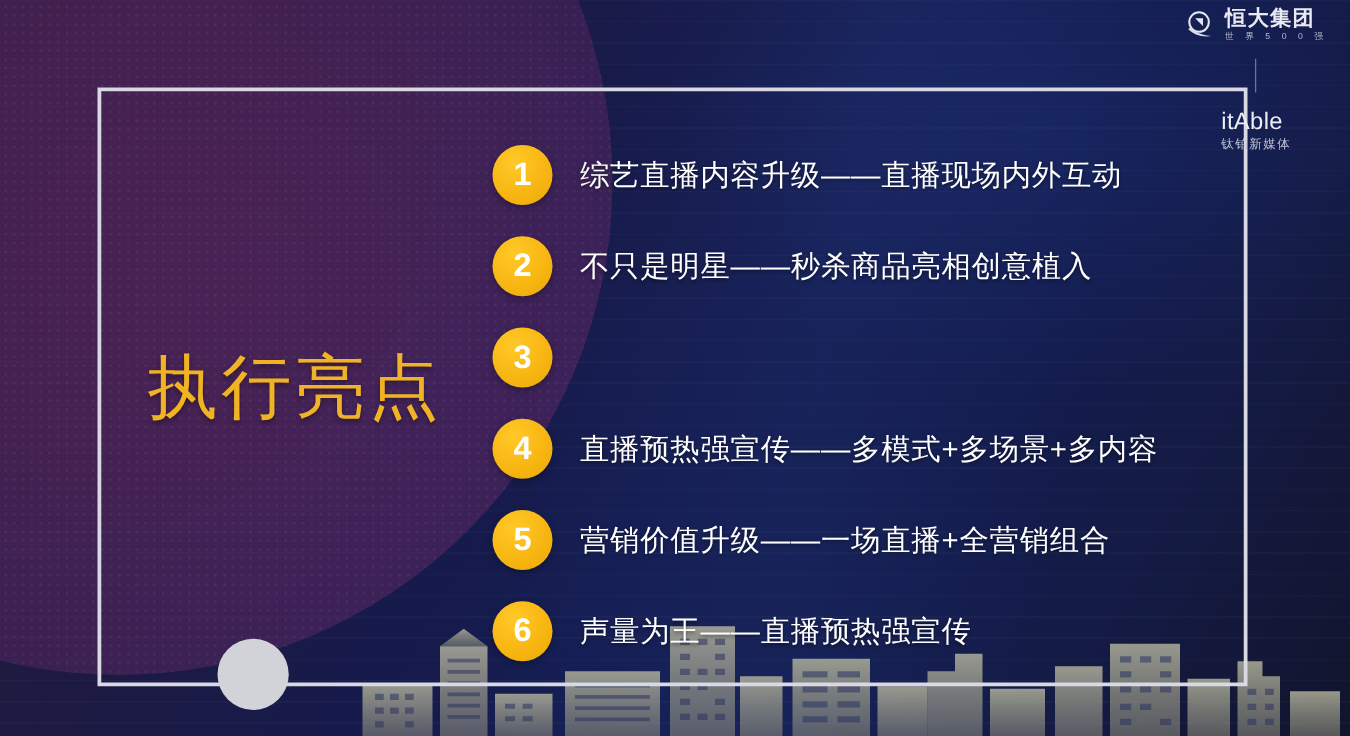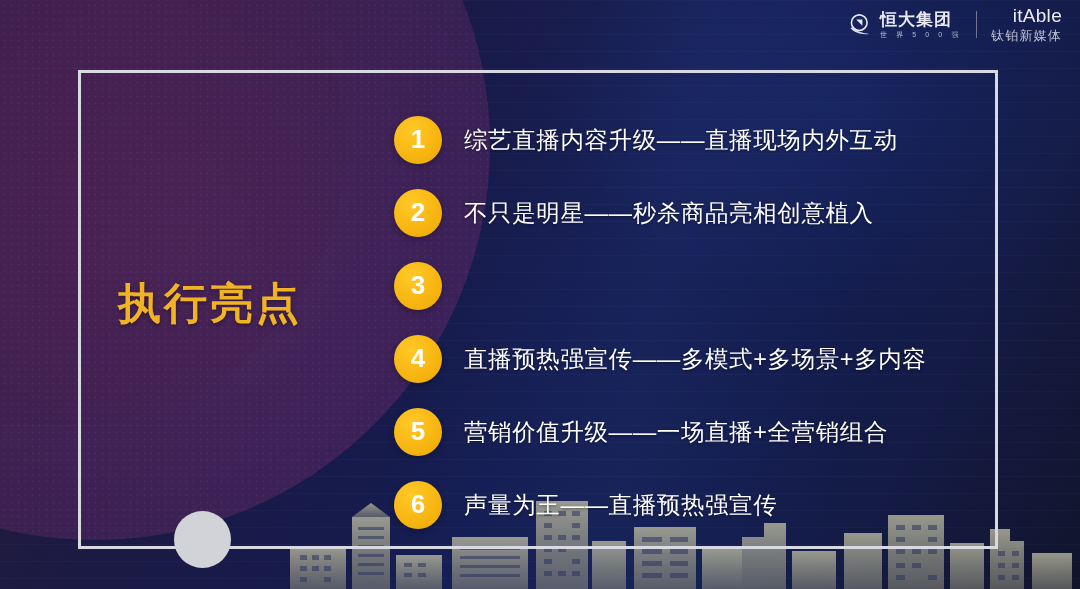--- a/index.html
+++ b/index.html
@@ -99,20 +99,21 @@
 
   
   .header-logos {
     position: absolute;
     top: 6px;
     right: 18px;
     display: flex;
     align-items: center;
     gap: 14px;
     z-index: 40;
+    flex-direction: column;
   }
   .logo-evergrande {
     display: flex;
     align-items: center;
     gap: 7px;
   }
   .eg-mark {
     width: 25px;
     height: 25px;
     flex: none;
@@ -136,31 +137,31 @@
   }
   .logo-divider {
     width: 1px;
     height: 27px;
     background: #8f90a8;
     opacity: 0.75;
   }
   .logo-itable {
     display: flex;
     flex-direction: column;
-    align-items: flex-end;
+    align-items: flex-start;
     line-height: 1;
   }
   .it-word {
     font-size: 19px;
     font-weight: 500;
     color: #ececf4;
     letter-spacing: 0.3px;
   }
   .it-sub {
-    font-size: 13px;
+    font-size: 10px;
     color: #c1c2d4;
     letter-spacing: 1.2px;
     margin-top: 4px;
   }
 
   
   .frame {
     position: absolute;
     left: 78px;
     top: 70px;
@@ -169,22 +170,22 @@
     border: 3px solid #d8d9e2;
     box-sizing: border-box;
     z-index: 10;
   }
 
   
   .title {
     position: absolute;
     left: 118px;
     top: 282px;
-    font-size: 43px;
-    font-weight: bold;
+    font-size: 56px;
+    font-weight: normal;
     color: #F0B323;
     letter-spacing: 3px;
     line-height: 1;
     z-index: 25;
     text-shadow: 0 2px 4px rgba(0,0,0,0.35);
     white-space: nowrap;
   }
 
   
   .list {

